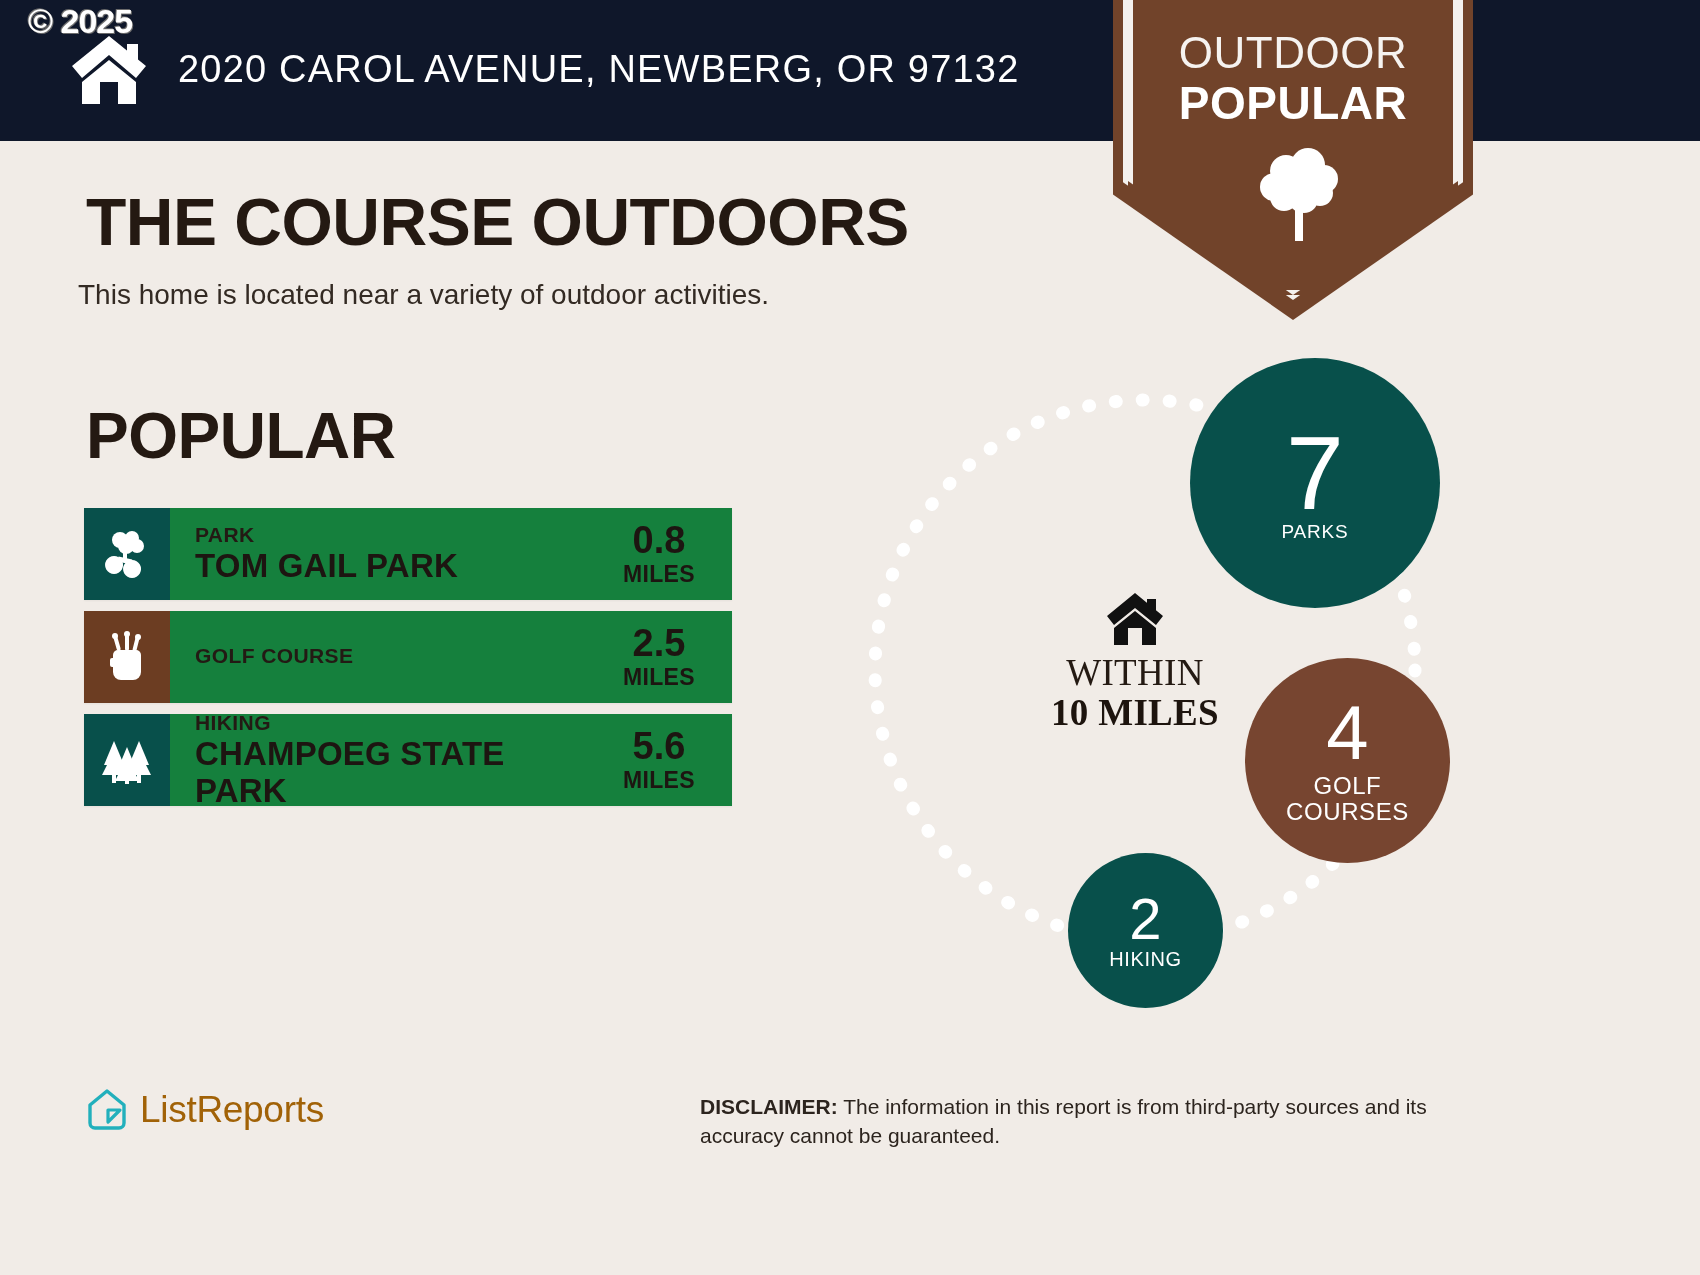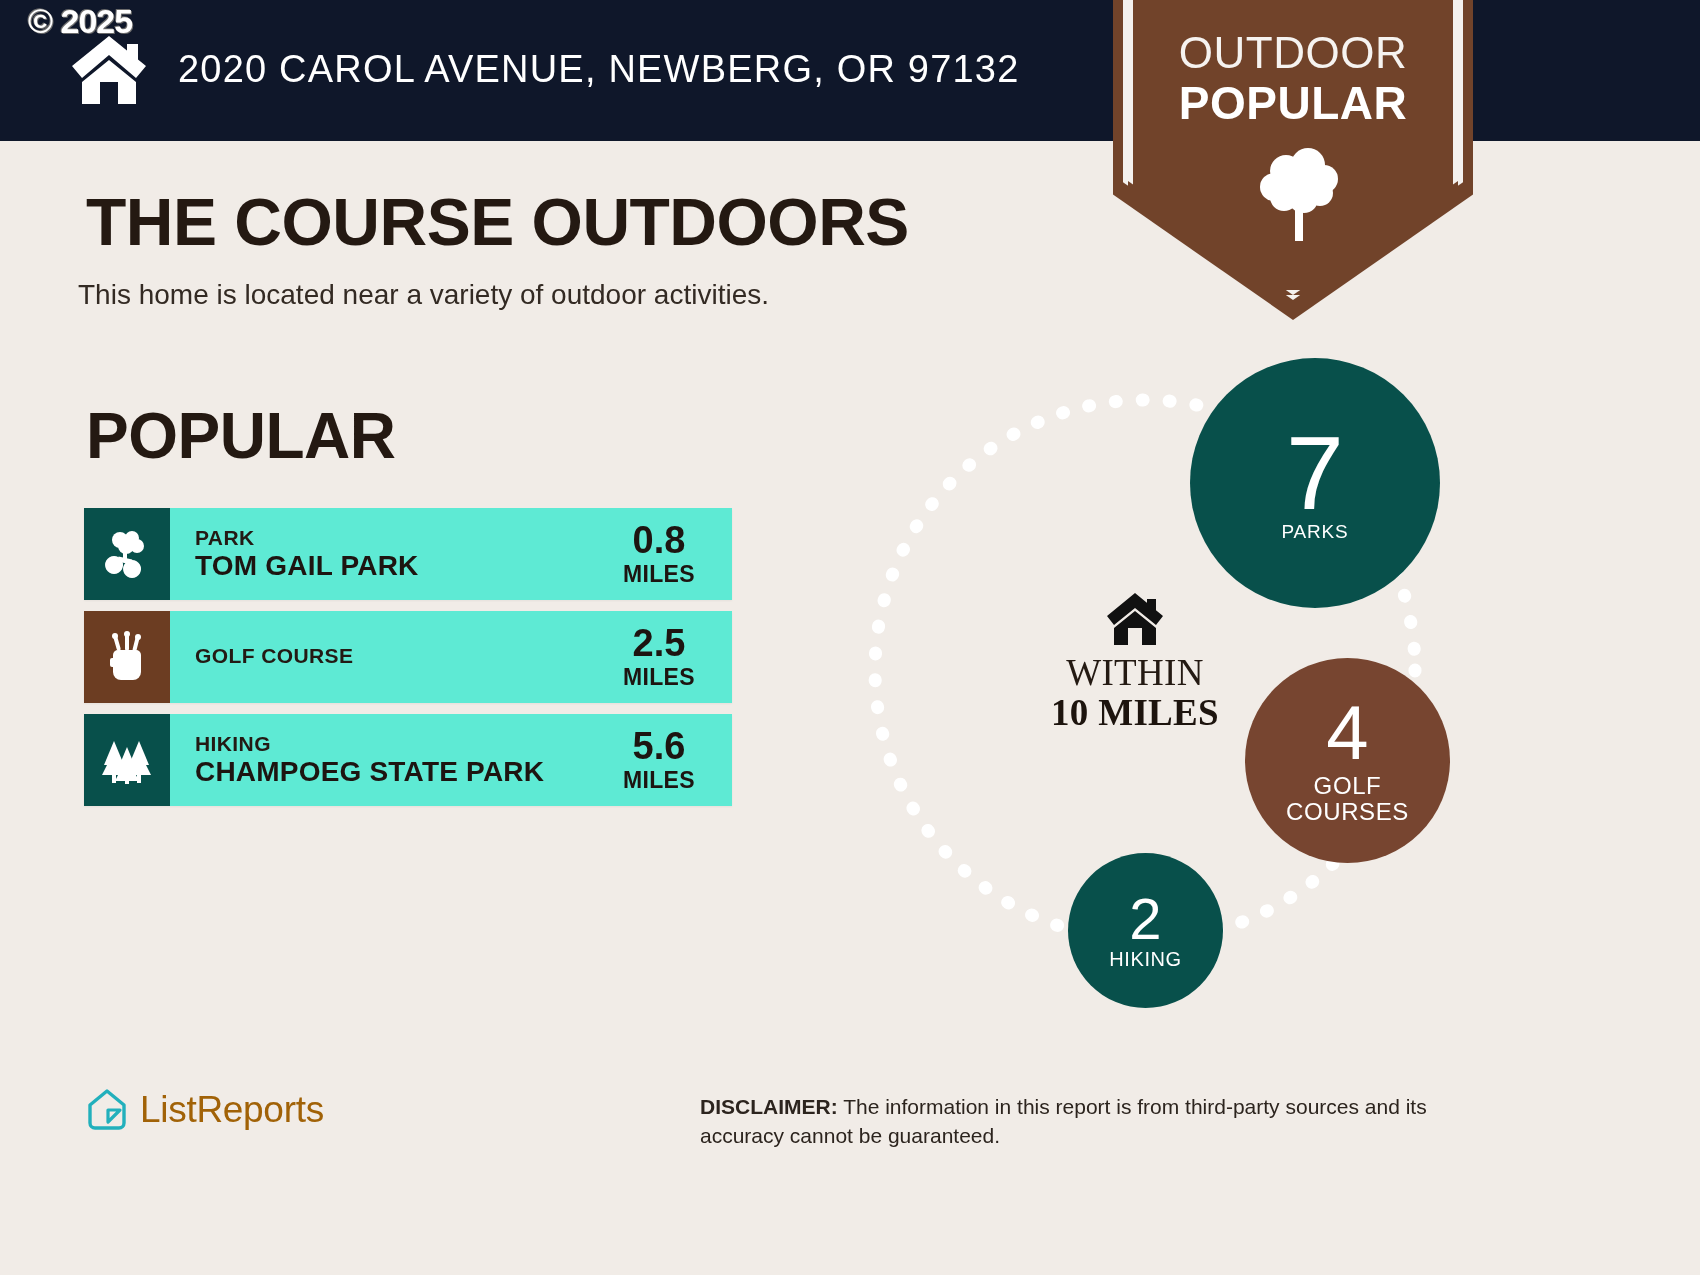--- a/index.html
+++ b/index.html
@@ -72,32 +72,32 @@
   }
   .popular-heading {
     position: absolute; left: 86px; top: 399px;
     font-size: 64px; font-weight: bold; color: #241912; letter-spacing: -0.5px;
   }
 
   
   .list { position: absolute; left: 84px; top: 508px; width: 648px; }
   .row {
     position: relative; display: flex; align-items: stretch;
-    height: 92px; margin-bottom: 11px; background: #5eead4;
+    height: 92px; margin-bottom: 11px; background: #15803d;
     box-shadow: 0 1px 2px rgba(0,0,0,0.05);
   }
   .row-tile {
     width: 86px; min-width: 86px; display: flex;
     align-items: center; justify-content: center;
   }
   .tile-teal { background: #08504b; }
   .tile-brown { background: #6c3d22; }
   .row-body { flex: 1; display: flex; flex-direction: column; justify-content: center; padding-left: 25px; }
   .row-cat { font-size: 21px; font-weight: bold; color: #231a14; letter-spacing: 0.4px; line-height: 1.15; }
-  .row-name { font-size: 28px; font-weight: bold; color: #1d1511; letter-spacing: 0.2px; line-height: 1.1; margin-top: 1px; }
+  .row-name { font-size: 33px; font-weight: bold; color: #1d1511; letter-spacing: 0.2px; line-height: 1.1; margin-top: 1px; }
   .row-name:empty { min-height: 1px; }
   .row-dist { width: 128px; display: flex; flex-direction: column; align-items: center;
               justify-content: center; padding-right: 18px; }
   .dist-num { font-size: 38px; font-weight: bold; color: #1d1511; line-height: 1; }
   .dist-unit { font-size: 23px; font-weight: bold; color: #1d1511; letter-spacing: 0.3px; margin-top: 2px; }
 
   
   .diagram { position: absolute; left: 820px; top: 340px; width: 700px; height: 680px; }
   .dots-svg { position: absolute; left: 0; top: 0; }
   .circ {

